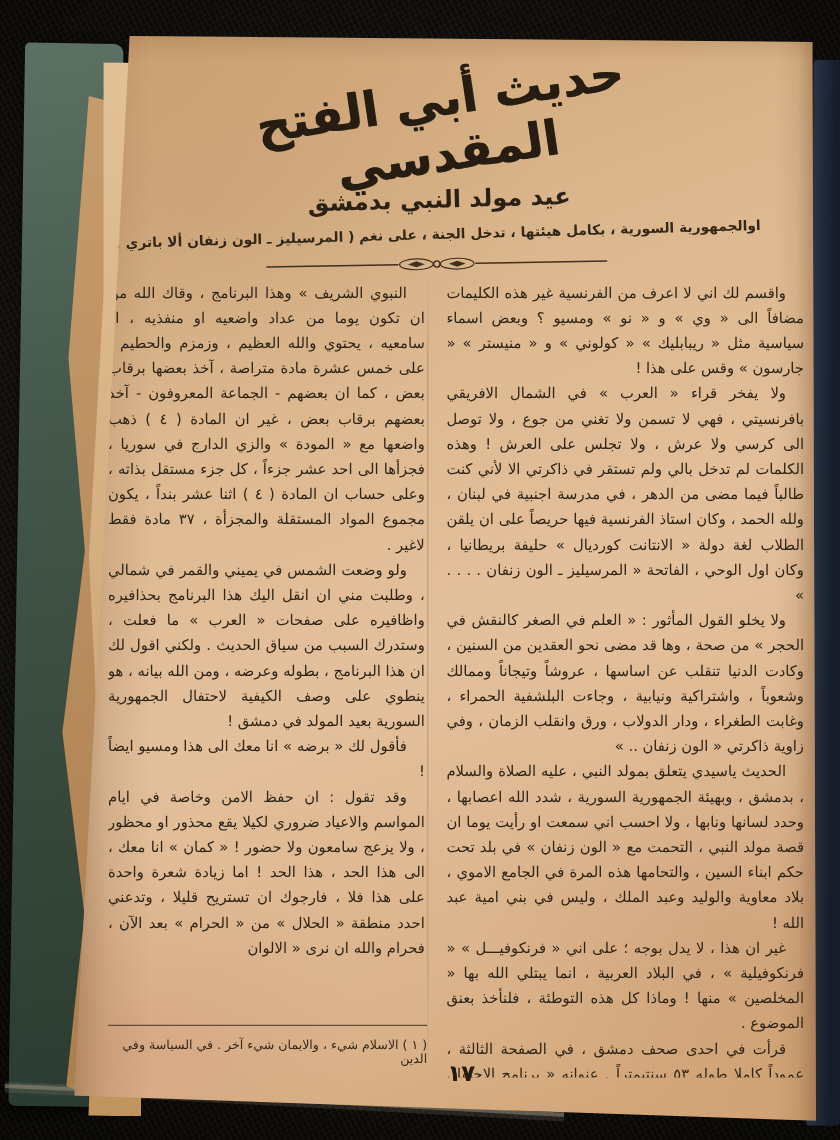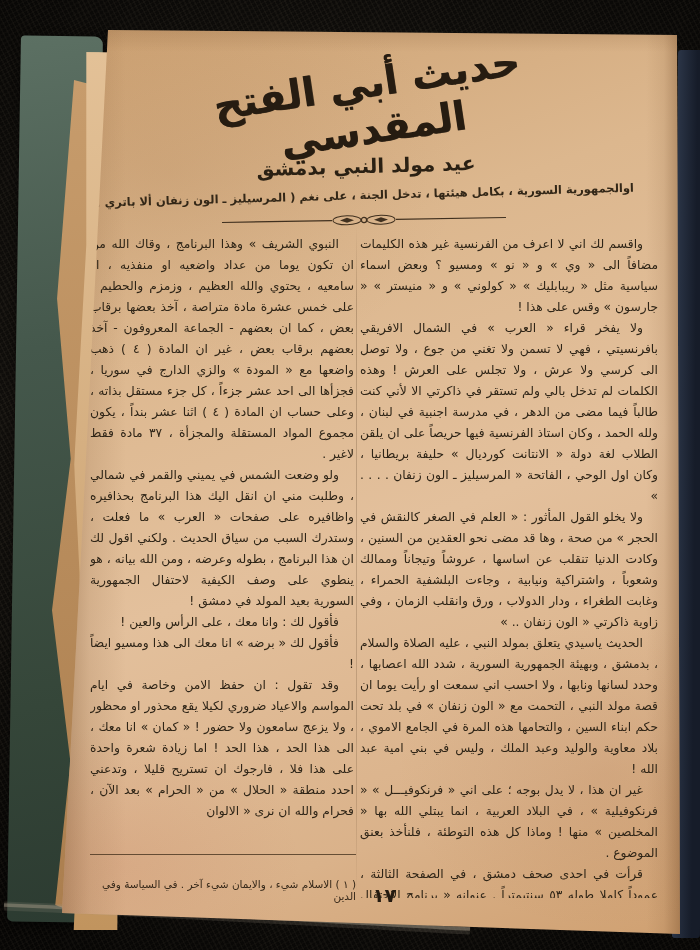--- a/index.html
+++ b/index.html
@@ -55,25 +55,25 @@
     font-size:20px;font-weight:bold;color:#2a2013;transform:rotate(-1.6deg);}
 
   .epigraph{position:absolute;left:48px;top:162px;width:530px;text-align:center;direction:rtl;
     font-size:11.5px;font-weight:bold;color:#332717;transform:rotate(-1.6deg);white-space:nowrap;}
 
   .ornament{position:absolute;left:158px;top:187px;transform:rotate(-1deg);}
 
   .col{position:absolute;direction:rtl;text-align:justify;color:#2f2517;
     font-size:12.3px;line-height:21px;overflow:hidden;}
   .col p{margin:0;text-indent:15px;}
-  .col-right{left:304px;top:208px;width:298px;height:664px;}
+  .col-right{left:316px;top:208px;width:298px;height:664px;}
   .col-left{left:34px;top:208px;width:264px;height:616px;}
 
   .footnote{position:absolute;left:34px;top:828px;width:266px;direction:rtl;
-    border-top:1px solid rgba(62,44,24,0.75);padding-top:23px;
+    border-top:1px solid rgba(62,44,24,0.75);padding-top:10px;
     font-size:10.5px;color:#37291a;text-align:right;}
 
   .pagenum{position:absolute;left:296px;top:858px;width:44px;text-align:right;
     font-size:19px;font-weight:bold;color:#241a10;}
 </style>
 </head>
 <body>
 
 <div class="scene">
 
@@ -112,21 +112,20 @@
       <p>ولا يفخر قراء « العرب » في الشمال الافريقي بافرنسيتي ، فهي لا تسمن ولا تغني من جوع ، ولا توصل الى كرسي ولا عرش ، ولا تجلس على العرش ! وهذه الكلمات لم تدخل بالي ولم تستقر في ذاكرتي الا لأني كنت طالباً فيما مضى من الدهر ، في مدرسة اجنبية في لبنان ، ولله الحمد ، وكان استاذ الفرنسية فيها حريصاً على ان يلقن الطلاب لغة دولة « الانتانت كورديال » حليفة بريطانيا ، وكان اول الوحي ، الفاتحة « المرسيليز ـ الون زنفان . . . . »</p>
       <p>ولا يخلو القول المأثور : « العلم في الصغر كالنقش في الحجر » من صحة ، وها قد مضى نحو العقدين من السنين ، وكادت الدنيا تنقلب عن اساسها ، عروشاً وتيجاناً وممالك وشعوباً ، واشتراكية ونيابية ، وجاءت البلشفية الحمراء ، وغابت الطغراء ، ودار الدولاب ، ورق وانقلب الزمان ، وفي زاوية ذاكرتي « الون زنفان .. »</p>
       <p>الحديث ياسيدي يتعلق بمولد النبي ، عليه الصلاة والسلام ، بدمشق ، وبهيئة الجمهورية السورية ، شدد الله اعصابها ، وحدد لسانها ونابها ، ولا احسب اني سمعت او رأيت يوما ان قصة مولد النبي ، التحمت مع « الون زنفان » في بلد تحت حكم ابناء السين ، والتحامها هذه المرة في الجامع الاموي ، بلاد معاوية والوليد وعبد الملك ، وليس في بني امية عبد الله !</p>
       <p>غير ان هذا ، لا يدل بوجه ؛ على اني « فرنكوفيـــل » « فرنكوفيلية » ، في البلاد العربية ، انما يبتلي الله بها « المخلصين » منها ! وماذا كل هذه التوطئة ، فلنأخذ بعنق الموضوع .</p>
       <p>قرأت في احدى صحف دمشق ، في الصفحة الثالثة ، عموداً كاملا طوله ٥٣ سنتيمتراً . عنوانه « برنامج الاحتفال بعيد المولد</p>
     </div>
 
     <div class="col col-left">
       <p>النبوي الشريف » وهذا البرنامج ، وقاك الله من ان تكون يوما من عداد واضعيه او منفذيه ، او سامعيه ، يحتوي والله العظيم ، وزمزم والحطيم . على خمس عشرة مادة متراصة ، آخذ بعضها برقاب بعض ، كما ان بعضهم - الجماعة المعروفون - آخذ بعضهم برقاب بعض ، غير ان المادة ( ٤ ) ذهب واضعها مع « المودة » والزي الدارج في سوريا ، فجزأها الى احد عشر جزءاً ، كل جزء مستقل بذاته ، وعلى حساب ان المادة ( ٤ ) اثنا عشر بنداً ، يكون مجموع المواد المستقلة والمجزأة ، ٣٧ مادة فقط لاغير .</p>
       <p>ولو وضعت الشمس في يميني والقمر في شمالي ، وطلبت مني ان انقل اليك هذا البرنامج بحذافيره واظافيره على صفحات « العرب » ما فعلت ، وستدرك السبب من سياق الحديث . ولكني اقول لك ان هذا البرنامج ، بطوله وعرضه ، ومن الله بيانه ، هو ينطوي على وصف الكيفية لاحتفال الجمهورية السورية بعيد المولد في دمشق !</p>
-      <p>فأقول لك : وانا معك ، على الرأس والعين !</p>
       <p>فأقول لك « برضه » انا معك الى هذا ومسيو ايضاً !</p>
       <p>وقد تقول : ان حفظ الامن وخاصة في ايام المواسم والاعياد ضروري لكيلا يقع محذور او محظور ، ولا يزعج سامعون ولا حضور ! « كمان » انا معك ، الى هذا الحد ، هذا الحد ! اما زيادة شعرة واحدة على هذا فلا ، فارجوك ان تستريح قليلا ، وتدعني احدد منطقة « الحلال » من « الحرام » بعد الآن ، فحرام والله ان نرى « الالوان</p>
     </div>
 
     <div class="footnote">( ١ ) الاسلام شيء ، والايمان شيء آخر . في السياسة وفي الدين</div>
 
     <div class="pagenum">١٧</div>
 
   </div>
 

